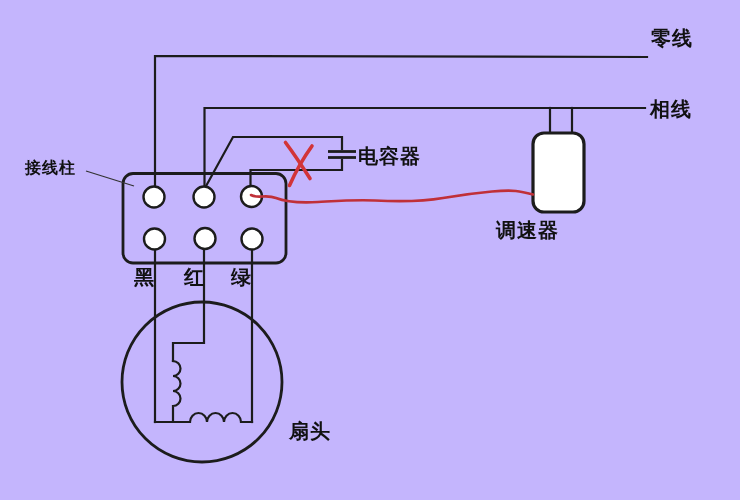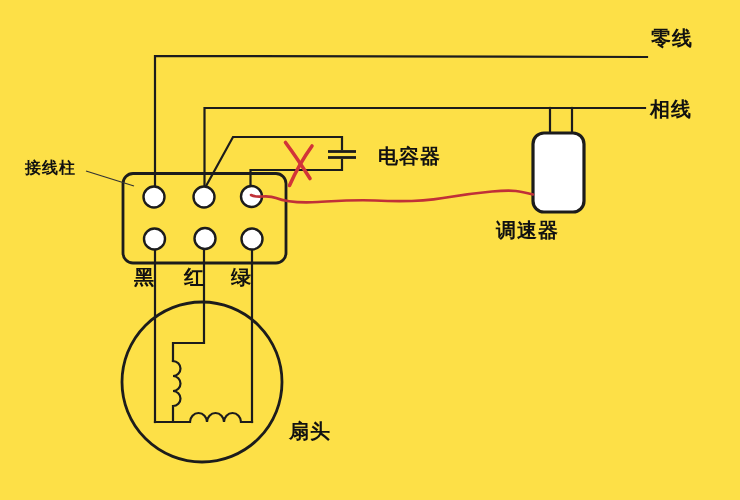--- a/index.html
+++ b/index.html
@@ -1,19 +1,19 @@
 <!DOCTYPE html>
 <html><head>
 <meta charset="utf-8">
 <style>
   html,body{margin:0;padding:0;background:#ffffff;}
   #stage{
     position:relative;
     width:740px;height:500px;
-    background:#fde047;
+    background:#c4b5fd;
     overflow:hidden;
     font-family:"Liberation Serif","DejaVu Serif",serif;
   }
   #wiring-svg{position:absolute;left:0;top:0;}
   .lbl{
     position:absolute;
     color:#111111;
     font-weight:bold;
     font-size:20px;
     line-height:1.05;
@@ -77,20 +77,20 @@
 
     <g stroke="#d23438" stroke-width="3.6" fill="none" stroke-linecap="round">
       <path d="M285.5,142.5 Q297,158 310,178.5"></path>
       <path d="M312,146 Q299,164 289.5,185.5"></path>
     </g>
   </svg>
 
   <div class="lbl" style="left:651px;top:28px;">零线</div>
   <div class="lbl" style="left:650px;top:99px;">相线</div>
   <div class="lbl" style="left:25px;top:160px;font-size:16px;">接线柱</div>
-  <div class="lbl" style="left:358px;top:146px;margin-left:20px;">电容器</div>
+  <div class="lbl" style="left:358px;top:146px;">电容器</div>
   <div class="lbl" style="left:496px;top:220px;">调速器</div>
   <div class="lbl" style="left:134px;top:267px;">黑</div>
   <div class="lbl" style="left:184px;top:267px;">红</div>
   <div class="lbl" style="left:231px;top:267px;">绿</div>
   <div class="lbl" style="left:289px;top:421px;">扇头</div>
 
 </div>
 
 </body></html>

